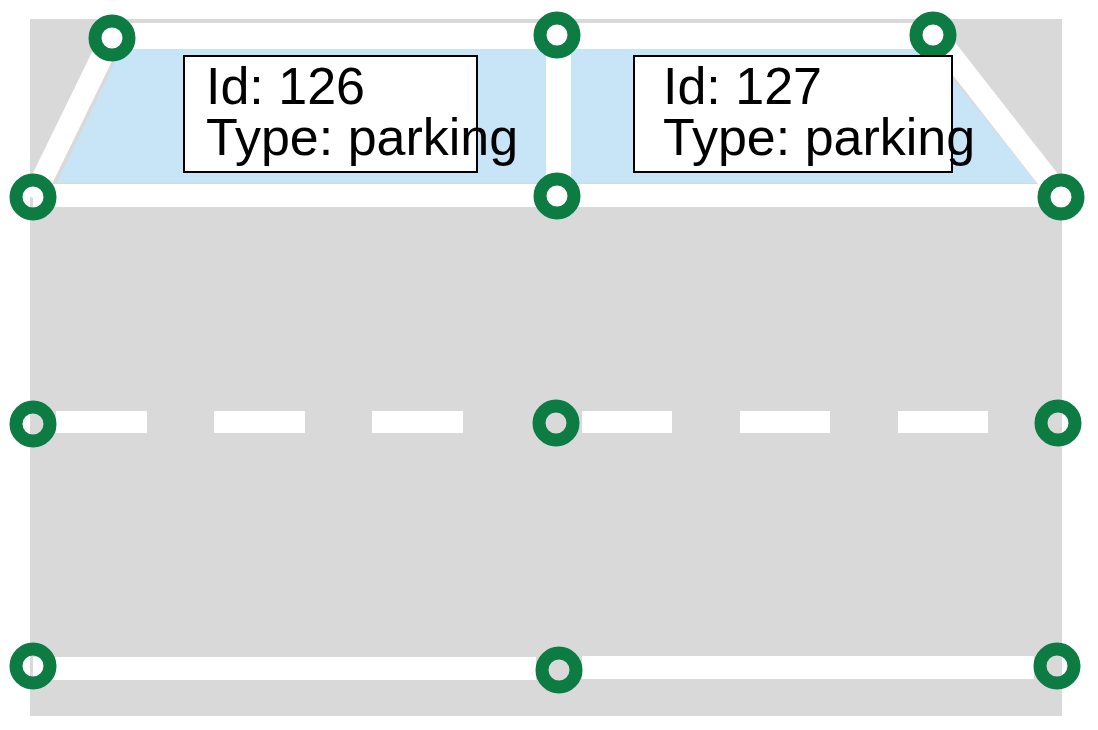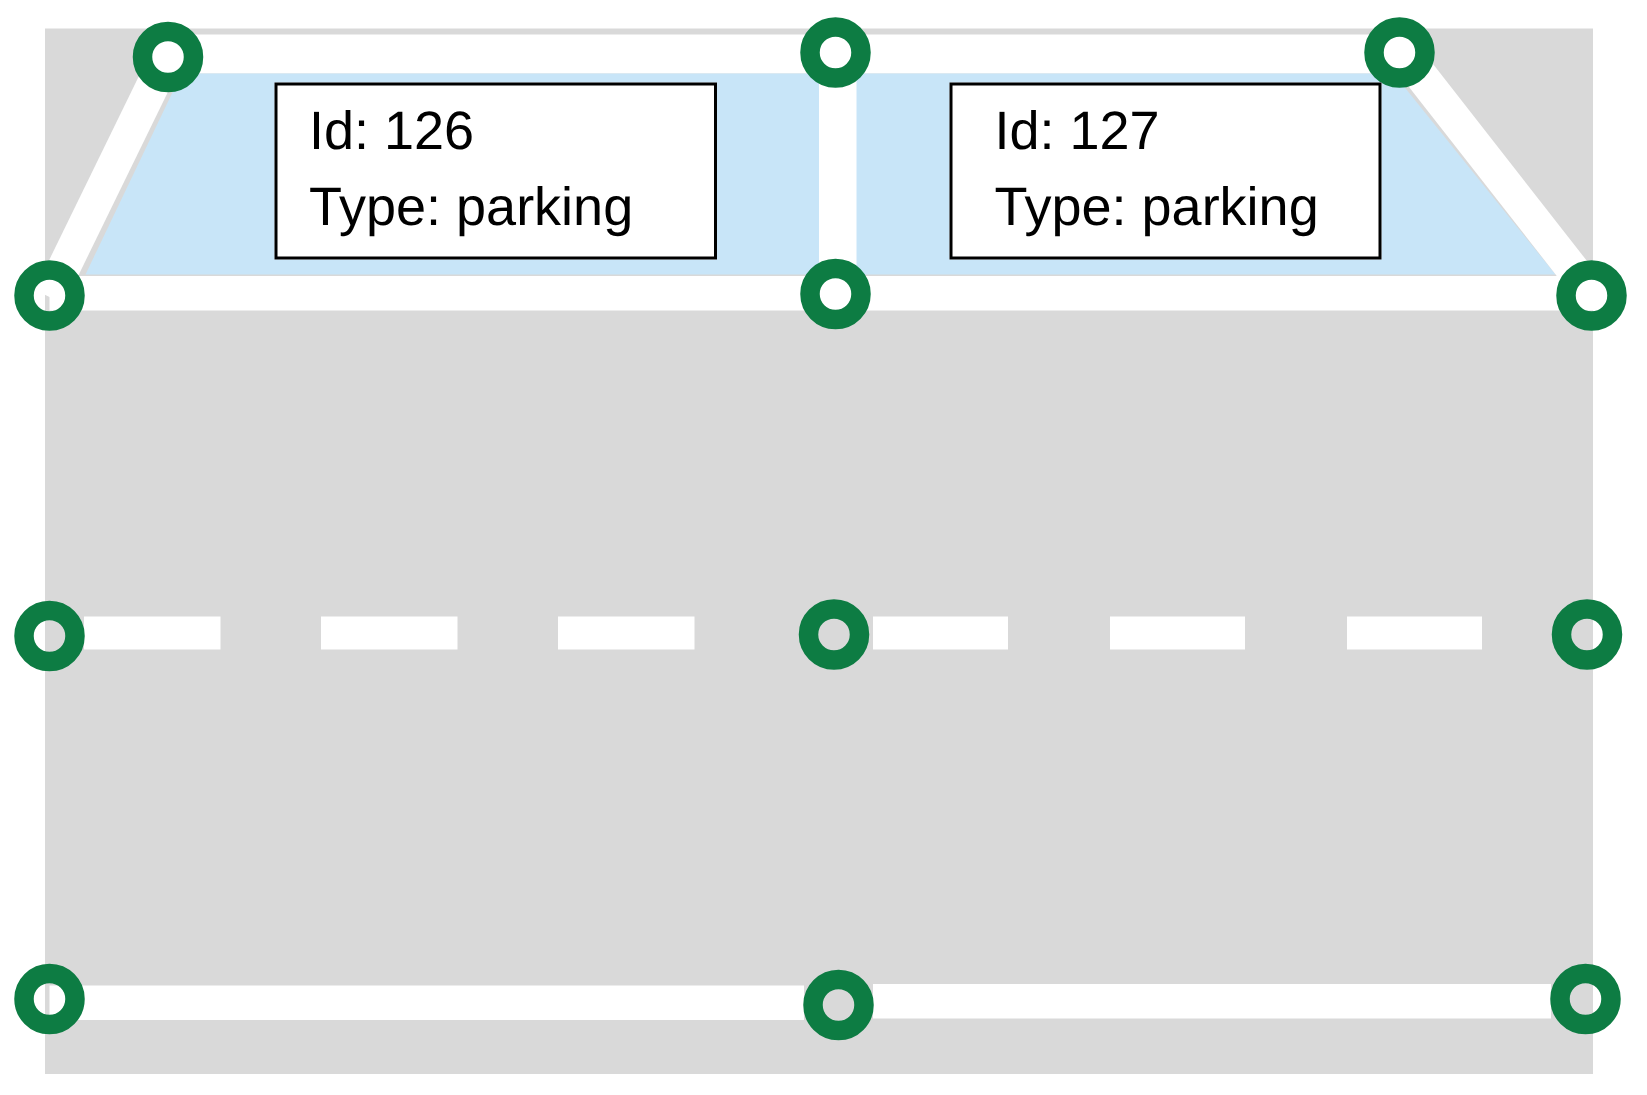--- a/index.html
+++ b/index.html
@@ -15,28 +15,28 @@
   .mark{fill:var(--lane-marking);}
   .mark-line{stroke:var(--lane-marking);fill:none;}
   .park{fill:var(--parking-fill);}
   .node{fill:none;stroke:var(--node-ring);stroke-width:13px;}
   .label-box{
     position:absolute;
     box-sizing:border-box;
     background:var(--label-background);
     border:2px solid var(--label-border);
     color:var(--label-text);
-    font-size:36px;
+    font-size:52px;
     line-height:51px;
     padding:4px 0 0 21px;
     white-space:nowrap;
   }
   .label-box .label-line{display:block;}
   #label-126{left:183px;top:55px;width:295px;height:118px;}
-  #label-127{left:633px;top:55px;width:288px;height:118px;padding-left:28px;}
+  #label-127{left:633px;top:55px;width:320px;height:118px;padding-left:28px;}
 </style>
 </head>
 <body>
 
 <div class="canvas">
 
   <svg width="1098" height="730" viewBox="0 0 1098 730">
 
     <rect class="road" x="30" y="19" width="1032" height="697"></rect>
 

